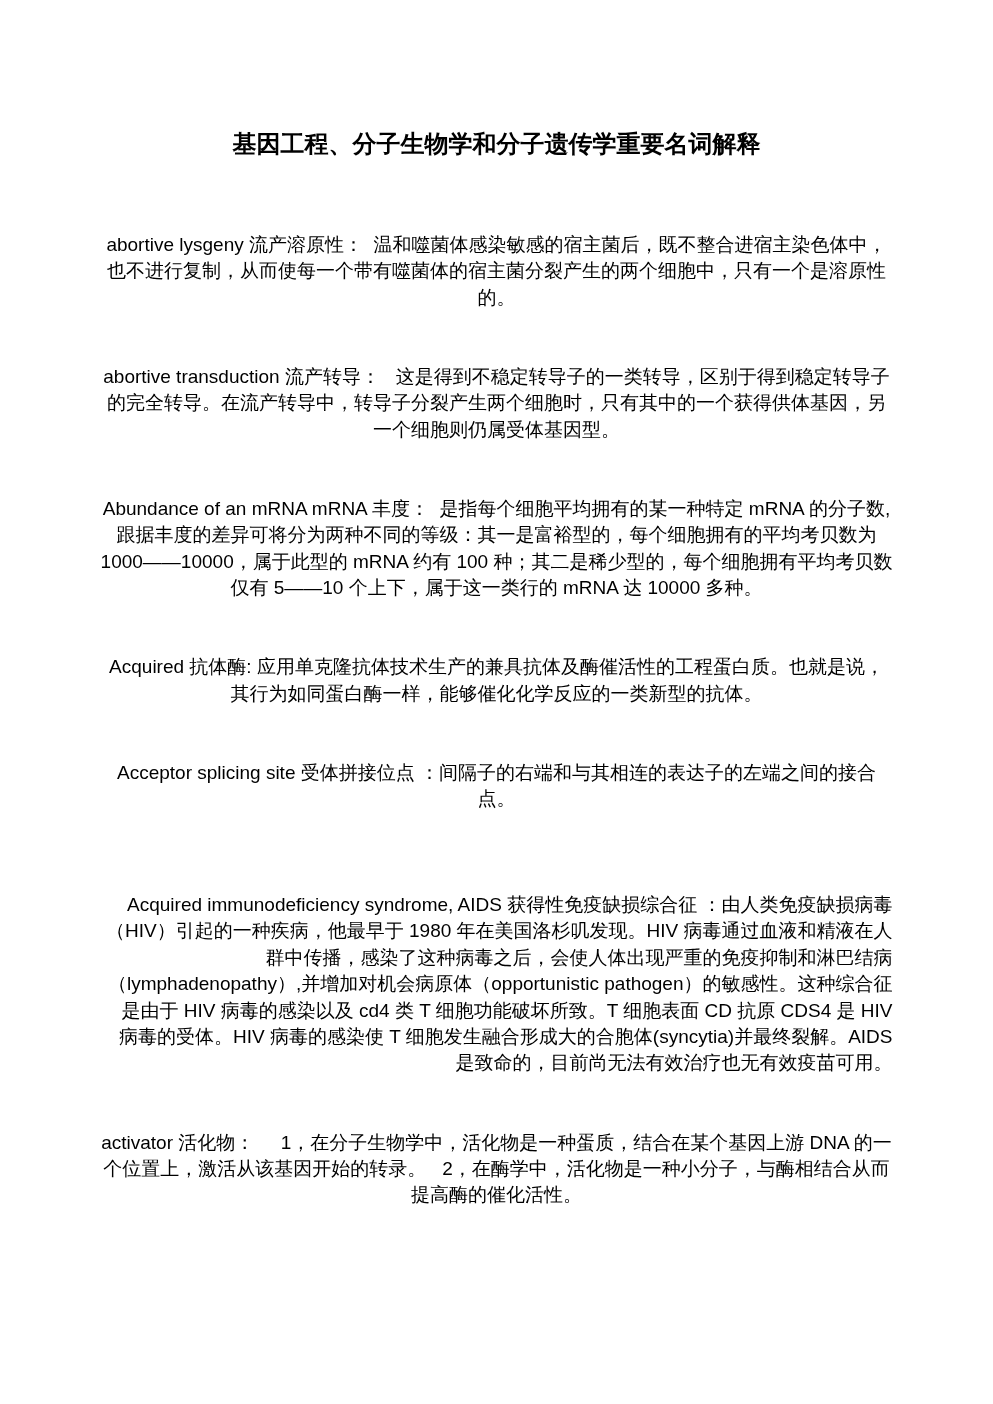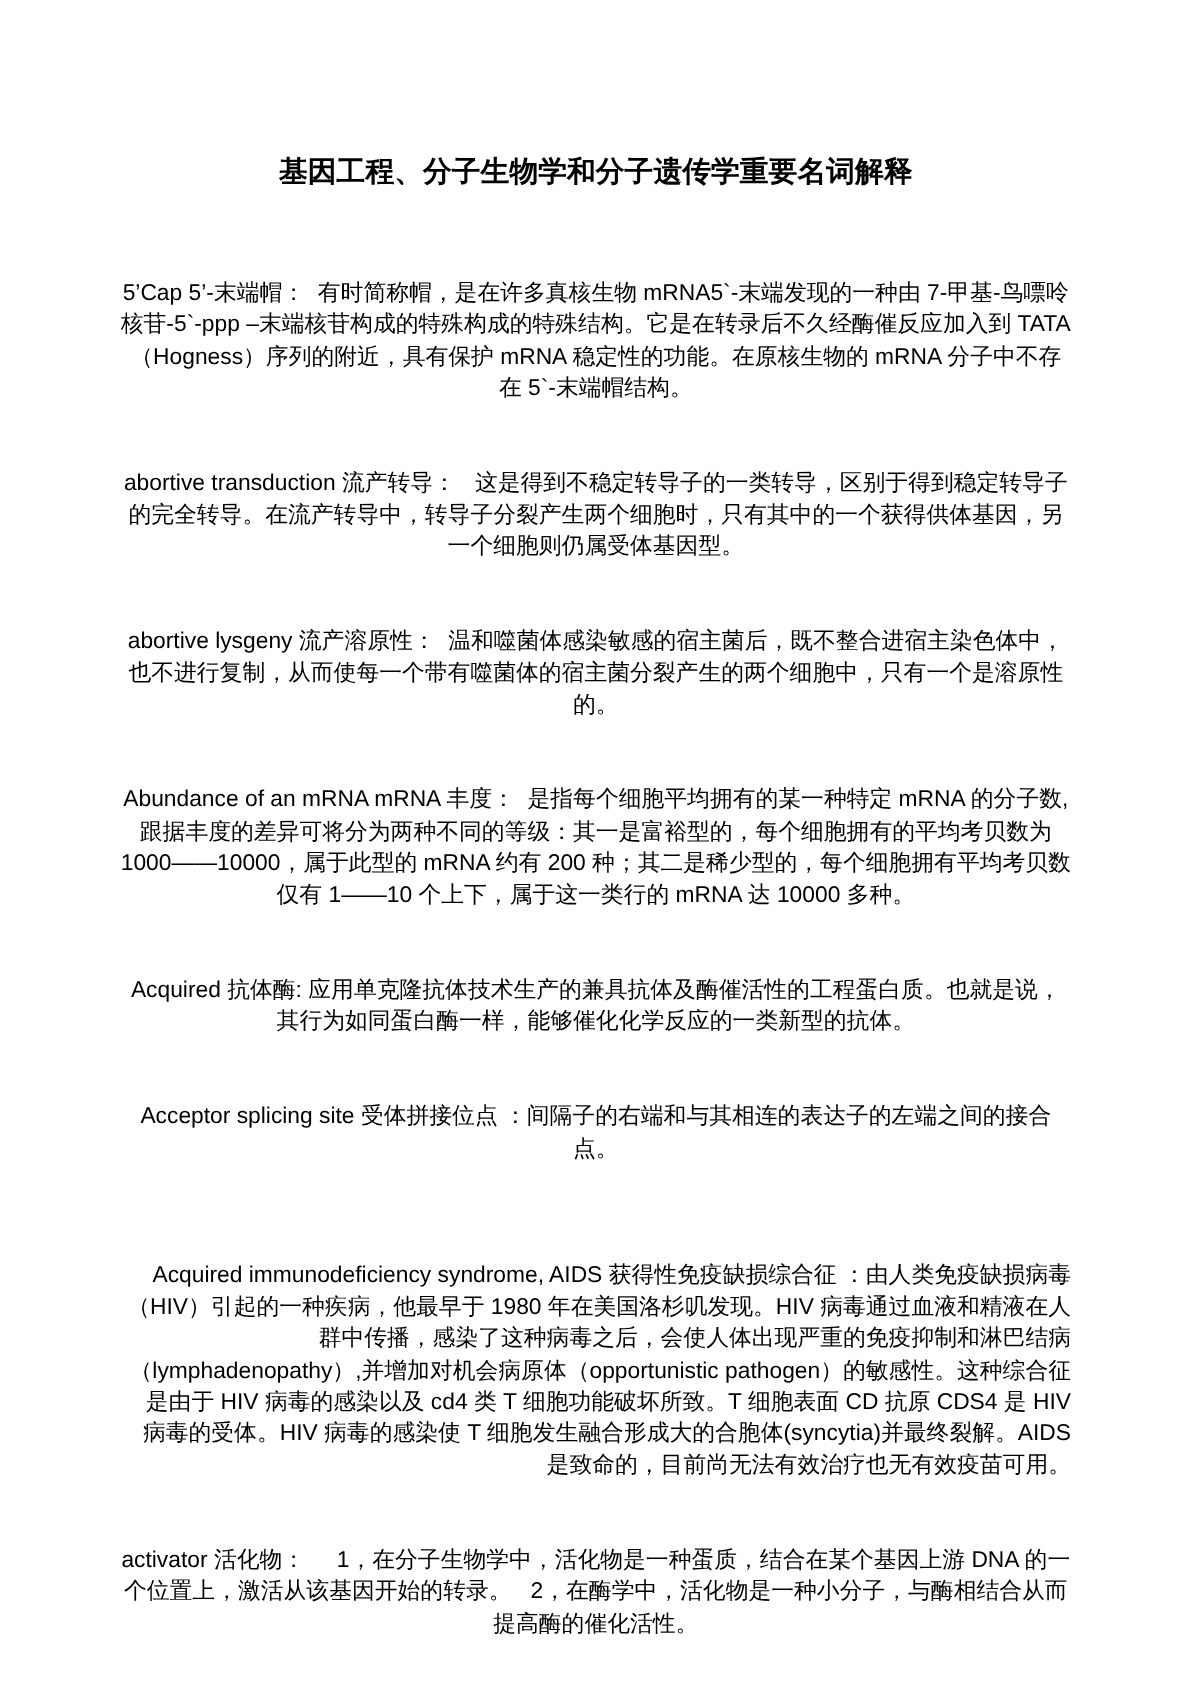--- a/index.html
+++ b/index.html
@@ -32,24 +32,23 @@
   }
   .entry { margin: 0; }
   .entry.gap-before { margin-top: 26.4px; text-align: right; }
 </style>
 </head>
 <body>
 
 <div class="page">
   <h1 class="doc-title">基因工程、分子生物学和分子遗传学重要名词解释</h1>
   <div class="content">
-    <p class="entry">5’Cap 5’-末端帽：  有时简称帽，是在许多真核生物 mRNA5`-末端发现的一种由 7-甲基-鸟嘌呤核苷-5`-ppp –末端核苷构成的特殊构成的特殊结构。它是在转录后不久经酶催反应加入到 TATA（Hogness）序列的附近，具有保护 mRNA 稳定性的功能。在原核生物的 mRNA 分子中不存在 5`-末端帽结构。</p>
+    <p class="entry">abortive lysgeny 流产溶原性：  温和噬菌体感染敏感的宿主菌后，既不整合进宿主染色体中，也不进行复制，从而使每一个带有噬菌体的宿主菌分裂产生的两个细胞中，只有一个是溶原性的。</p>
     <p class="entry">abortive transduction 流产转导：   这是得到不稳定转导子的一类转导，区别于得到稳定转导子的完全转导。在流产转导中，转导子分裂产生两个细胞时，只有其中的一个获得供体基因，另一个细胞则仍属受体基因型。</p>
-    <p class="entry">abortive lysgeny 流产溶原性：  温和噬菌体感染敏感的宿主菌后，既不整合进宿主染色体中，也不进行复制，从而使每一个带有噬菌体的宿主菌分裂产生的两个细胞中，只有一个是溶原性的。</p>
-    <p class="entry">Abundance of an mRNA mRNA 丰度：  是指每个细胞平均拥有的某一种特定 mRNA 的分子数,跟据丰度的差异可将分为两种不同的等级：其一是富裕型的，每个细胞拥有的平均考贝数为 1000——10000，属于此型的 mRNA 约有 200 种；其二是稀少型的，每个细胞拥有平均考贝数仅有 1——10 个上下，属于这一类行的 mRNA 达 10000 多种。</p>
+    <p class="entry">Abundance of an mRNA mRNA 丰度：  是指每个细胞平均拥有的某一种特定 mRNA 的分子数,跟据丰度的差异可将分为两种不同的等级：其一是富裕型的，每个细胞拥有的平均考贝数为 1000——10000，属于此型的 mRNA 约有 100 种；其二是稀少型的，每个细胞拥有平均考贝数仅有 5——10 个上下，属于这一类行的 mRNA 达 10000 多种。</p>
     <p class="entry">Acquired 抗体酶: 应用单克隆抗体技术生产的兼具抗体及酶催活性的工程蛋白质。也就是说，其行为如同蛋白酶一样，能够催化化学反应的一类新型的抗体。</p>
     <p class="entry">Acceptor splicing site 受体拼接位点 ：间隔子的右端和与其相连的表达子的左端之间的接合点。</p>
     <p class="entry gap-before">Acquired immunodeficiency syndrome, AIDS 获得性免疫缺损综合征 ：由人类免疫缺损病毒（HIV）引起的一种疾病，他最早于 1980 年在美国洛杉叽发现。HIV 病毒通过血液和精液在人群中传播，感染了这种病毒之后，会使人体出现严重的免疫抑制和淋巴结病（lymphadenopathy）,并增加对机会病原体（opportunistic pathogen）的敏感性。这种综合征是由于 HIV 病毒的感染以及 cd4 类 T 细胞功能破坏所致。T 细胞表面 CD 抗原 CDS4 是 HIV 病毒的受体。HIV 病毒的感染使 T 细胞发生融合形成大的合胞体(syncytia)并最终裂解。AIDS 是致命的，目前尚无法有效治疗也无有效疫苗可用。</p>
     <p class="entry">activator 活化物：     1，在分子生物学中，活化物是一种蛋质，结合在某个基因上游 DNA 的一个位置上，激活从该基因开始的转录。   2，在酶学中，活化物是一种小分子，与酶相结合从而提高酶的催化活性。</p>
     
     
     
     
     
   </div>

